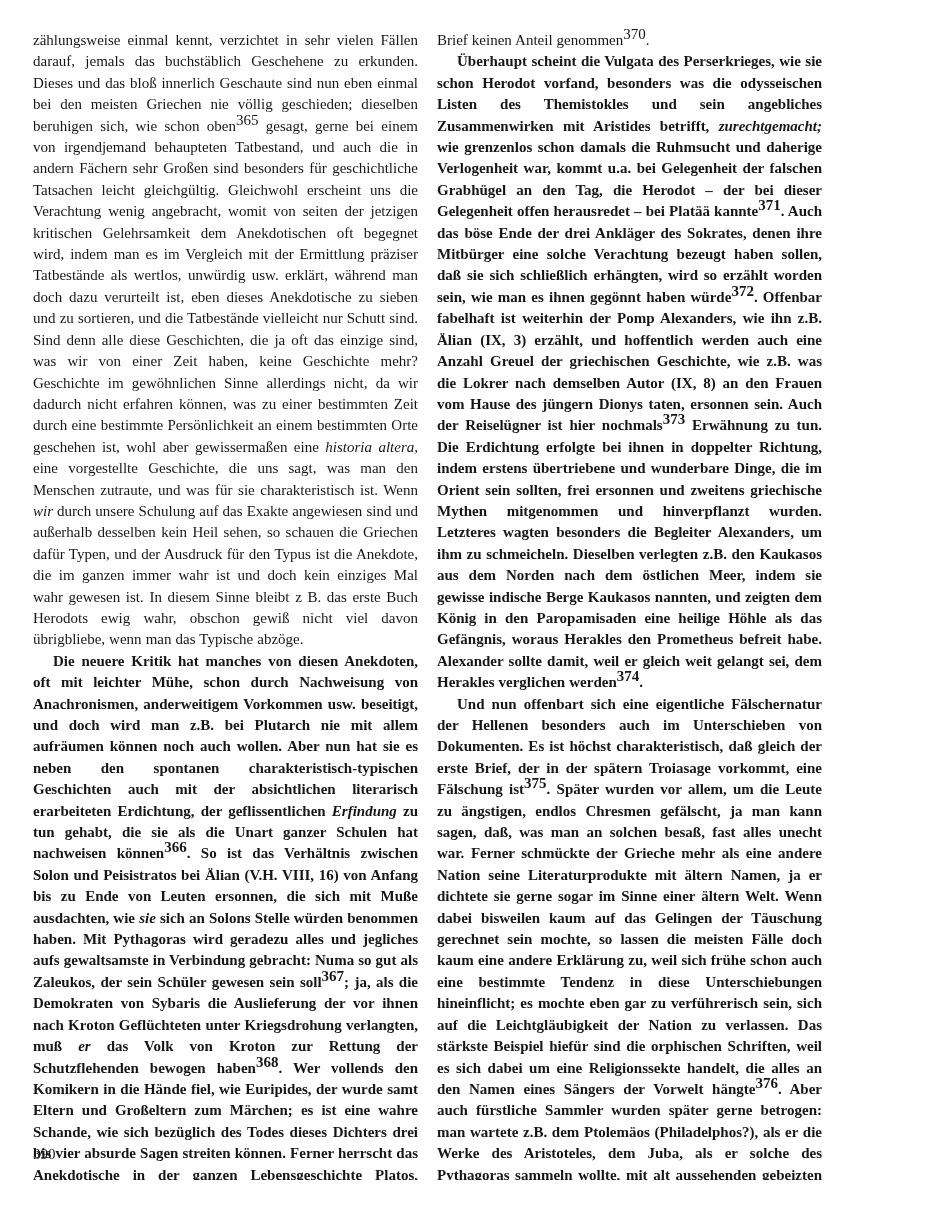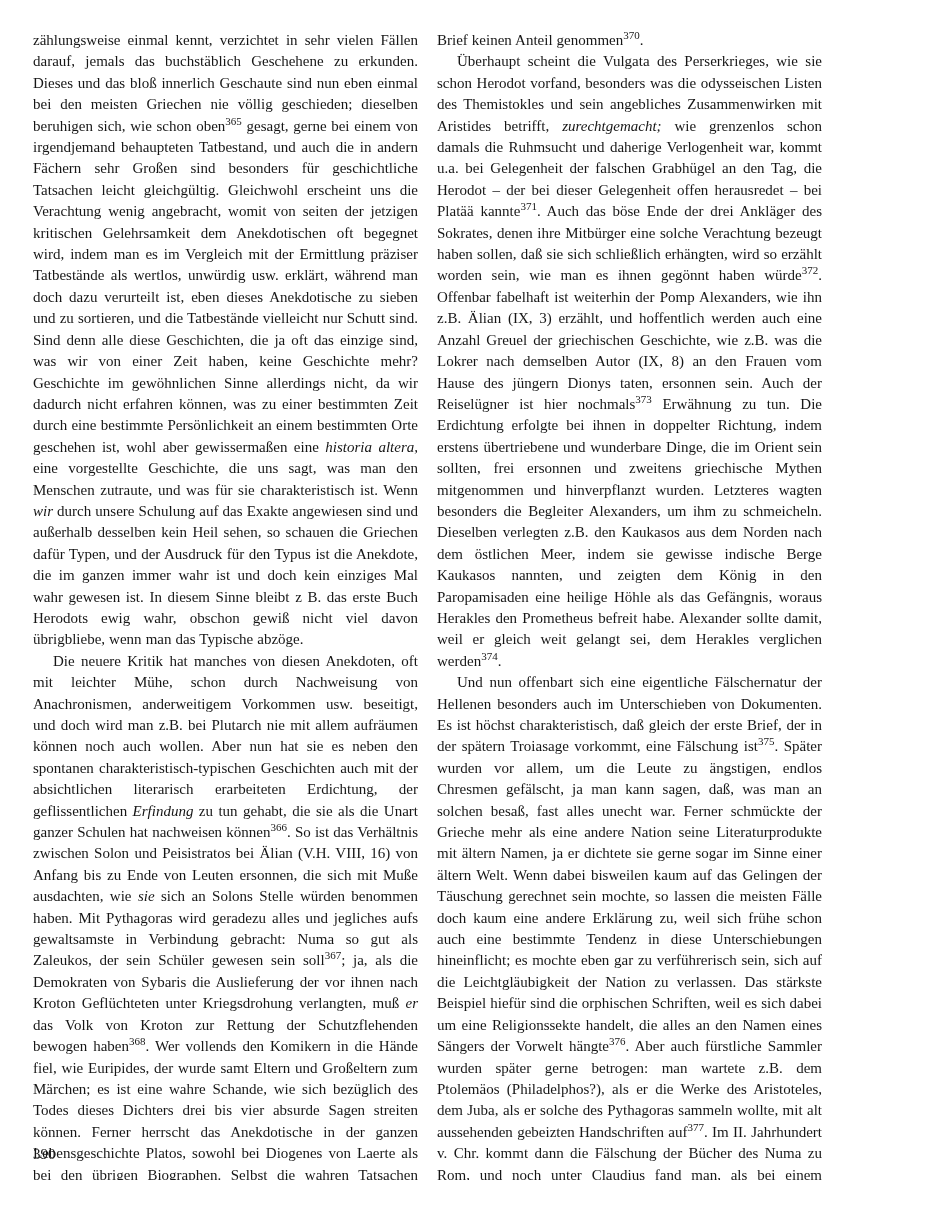--- a/index.html
+++ b/index.html
@@ -26,24 +26,24 @@
     hyphens: auto;
     -webkit-hyphens: auto;
     word-spacing: 0.02em;
   }
   .col-left  { left: 33px; }
   .col-right { left: 437px; }
   .col p {
     margin: 0;
     padding: 0;
   }
-  .col p.indent { text-indent: 20px; }
+  .col p.indent { text-indent: 20px; font-weight: bold; }
   .col i { font-style: italic; }
   sup.fn {
-    font-size: 11px;
+    font-size: 15px;
     line-height: 0;
     vertical-align: super;
     letter-spacing: 0;
   }
   .page-number {
     position: absolute;
     left: 33px;
     top: 1146px;
     font-size: 15px;
     color: #161616;

